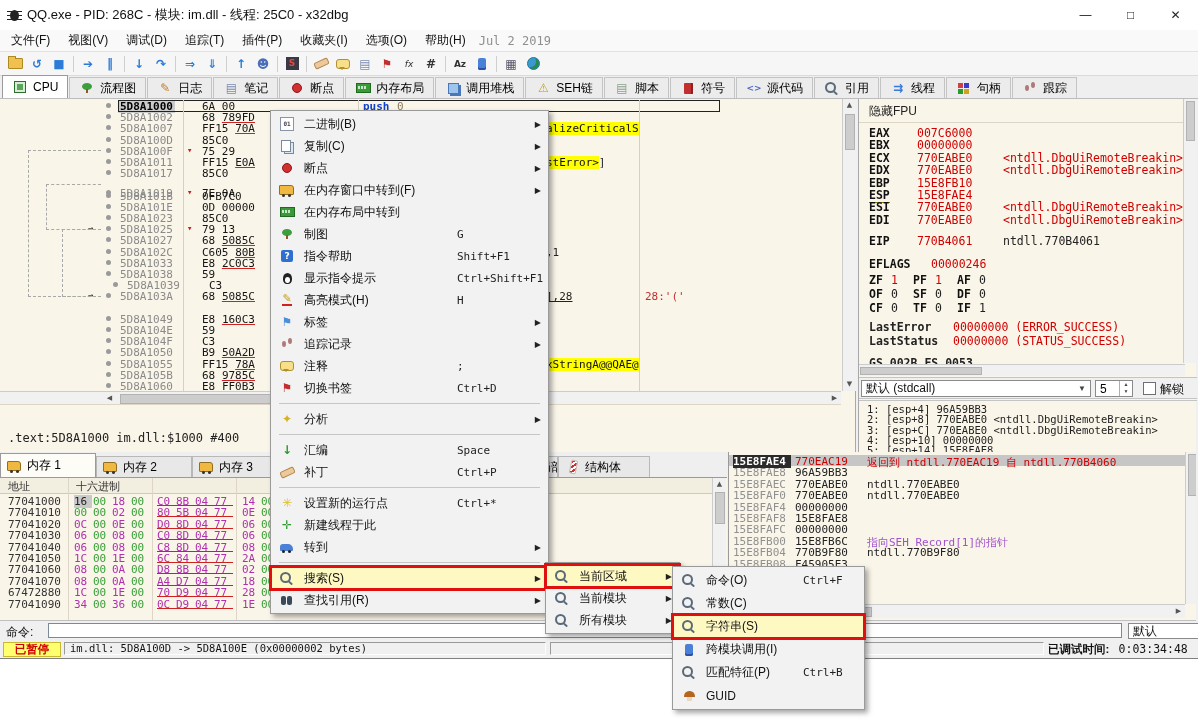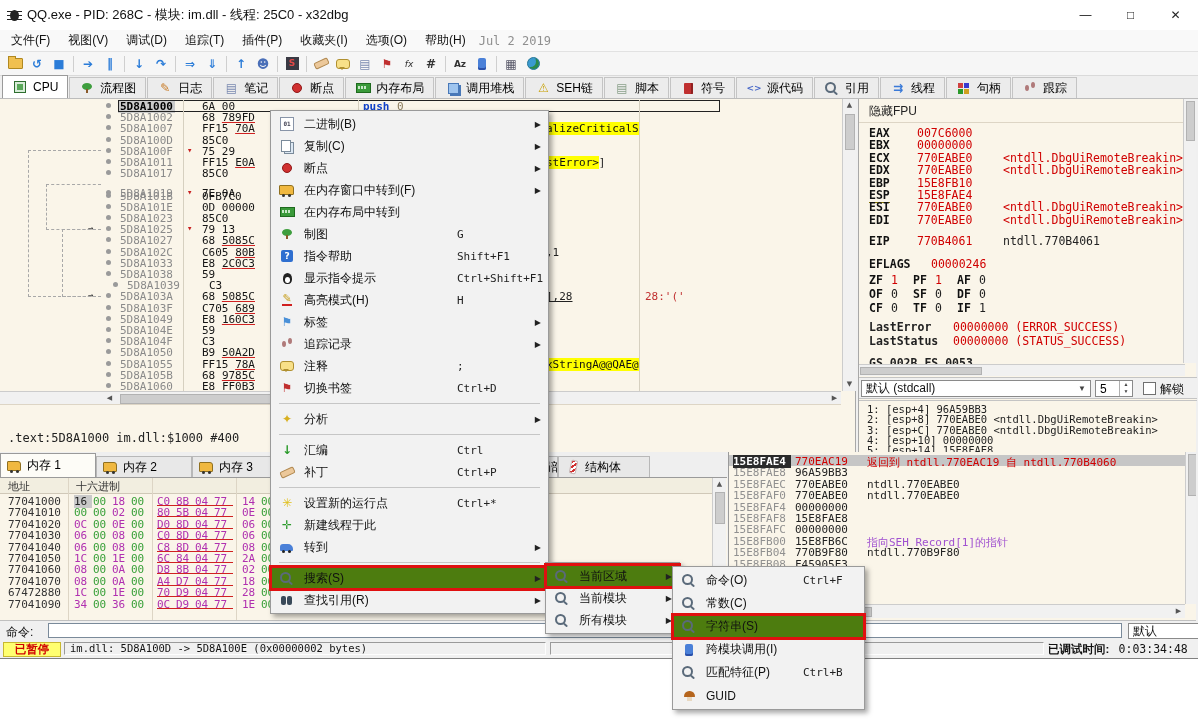--- a/index.html
+++ b/index.html
@@ -185,21 +185,21 @@
   .stv{font-family:"DejaVu Sans Mono",monospace;color:#111;margin-left:6px;}
 
   
   .pmenu{position:absolute;background:#f2f2f2;border:1px solid #9a9a9a;box-shadow:3px 3px 5px rgba(0,0,0,.35);padding:2px 0;font-size:12px;}
   .mi{height:22px;display:flex;align-items:center;padding:0 8px 0 5px;position:relative;white-space:nowrap;}
   .mi .ic{width:22px;margin-right:6px;}
   .ml{color:#111;}
   .sc{position:absolute;left:186px;font:11px "DejaVu Sans Mono",monospace;color:#222;}
   .arr{position:absolute;right:7px;font-size:8px;color:#222;}
   .arr::before{content:"▶";}
-  .mi.hl{background:#4d7c0f;}
+  .mi.hl{background:#fef9c3;}
   .mi.redbox{outline:3px solid #e01010;outline-offset:-1px;z-index:5;}
   .msep{border-top:1px solid #c6c6c6;margin:4px 8px;}
   #cmenu{left:270px;top:110px;width:277px;z-index:20;}
   #sub1{left:545px;top:562px;width:133px;z-index:21;}
   #sub2{left:672px;top:566px;width:191px;z-index:22;}
   #sub2 .mi{height:23px;}
   #sub2 .sc{left:130px;}
 </style>
 </head>
 <body>
@@ -487,25 +487,20 @@
         <div class="drow" style="top: 179.2px; margin-left: 7px;">
           <span class="bdot"></span>
           <span class="daddr">5D8A1039</span>
           <span class="dbytes">C3</span>
         </div>
         <div class="drow" style="top: 190.4px;">
           <span class="ddest"></span>
           <span class="bdot"></span>
           <span class="daddr">5D8A103A</span>
           <span class="dbytes">68 <span class="u2">5085C</span></span>
-        </div>
-        <div class="drow" style="top: 201.6px;">
-          <span class="bdot"></span>
-          <span class="daddr">5D8A103F</span>
-          <span class="dbytes">C705 <span class="u2">689</span></span>
         </div>
         <div class="drow" style="top: 212.8px;">
           <span class="bdot"></span>
           <span class="daddr">5D8A1049</span>
           <span class="dbytes">E8 <span class="u2">160C3</span></span>
         </div>
         <div class="drow" style="top: 224px;">
           <span class="bdot"></span>
           <span class="daddr">5D8A104E</span>
           <span class="dbytes">59</span>
@@ -1004,21 +999,21 @@
     <div class="msep"></div>
     <div class="mi">
       <span class="ic" style="color: rgb(216, 176, 32);">✦</span>
       <span class="ml">分析</span>
       <span class="arr"></span>
     </div>
     <div class="msep"></div>
     <div class="mi">
       <span class="ic" style="color: rgb(42, 154, 42); font-weight: bold;">↓</span>
       <span class="ml">汇编</span>
-      <span class="sc">Ctrl</span>
+      <span class="sc">Space</span>
     </div>
     <div class="mi">
       <span class="ic">
         <span class="band"></span>
       </span>
       <span class="ml">补丁</span>
       <span class="sc">Ctrl+P</span>
     </div>
     <div class="msep"></div>
     <div class="mi">

